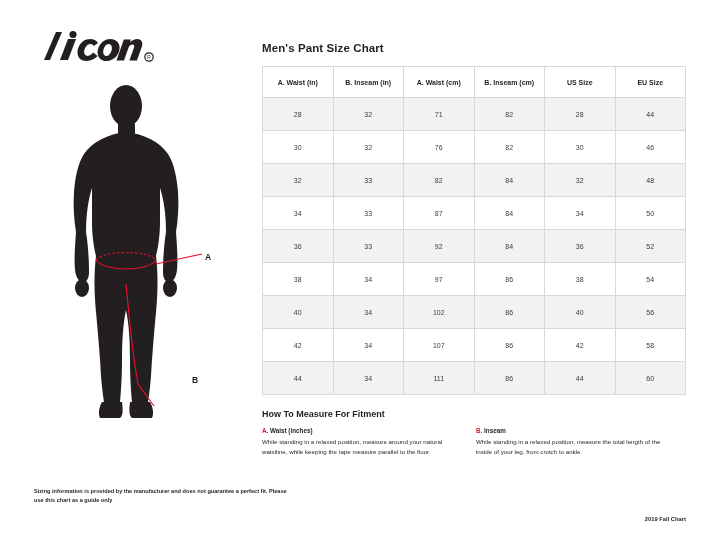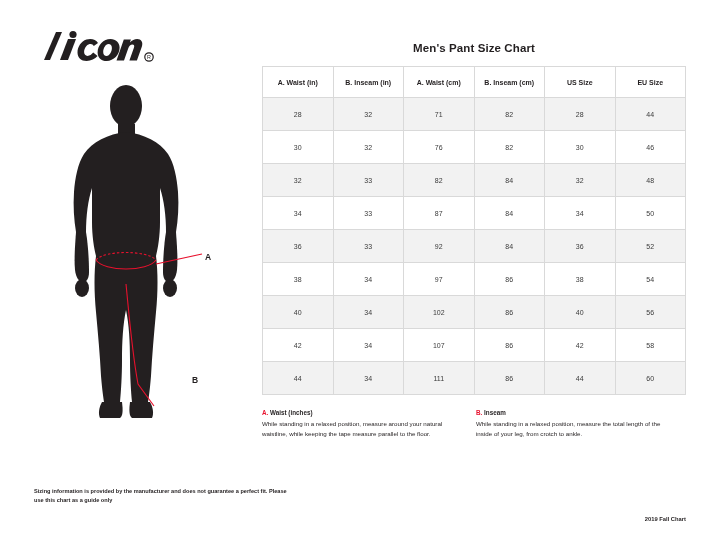--- a/index.html
+++ b/index.html
@@ -70,21 +70,20 @@
     left: 262px;
     top: 42px;
     width: 424px;
   }
   .chart-title {
     font-size: 11.5px;
     font-weight: bold;
     color: #231f20;
     margin-bottom: 12px;
     letter-spacing: 0.1px;
-    text-align: center;
   }
 
   table.size-table {
     border-collapse: collapse;
     width: 424px;
     table-layout: fixed;
   }
   table.size-table th,
   table.size-table td {
     border: 1px solid #d9d9d9;
@@ -330,20 +329,21 @@
           <td>34</td>
           <td>111</td>
           <td>86</td>
           <td>44</td>
           <td>60</td>
         </tr>
       </tbody>
     </table>
 
     <div class="how-to">
+      <h3>How To Measure For Fitment</h3>
       <div class="measure-cols">
         <div class="measure-col">
           <div class="measure-head">
             <span class="letter">A.</span>
             <span class="word">Waist (inches)</span>
           </div>
           <div class="measure-body">While standing in a relaxed position, measure around your natural waistline, while keeping the tape measure parallel to the floor.</div>
         </div>
         <div class="measure-col">
           <div class="measure-head">

